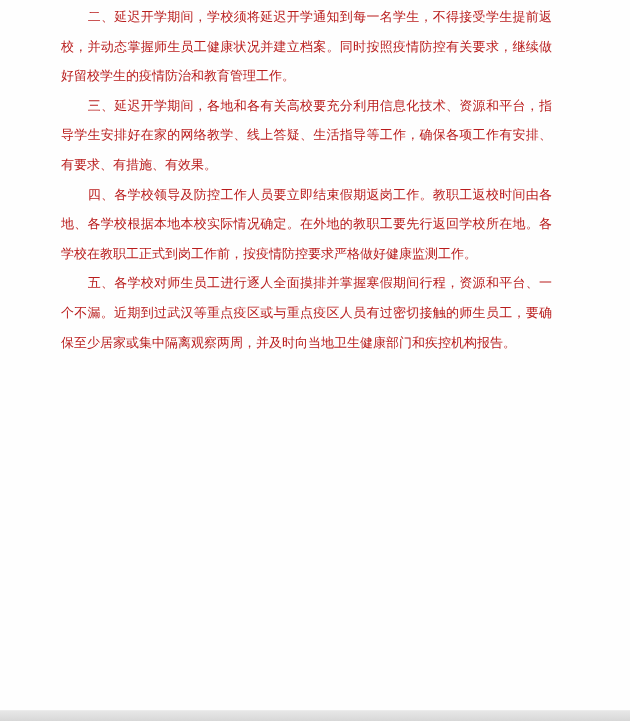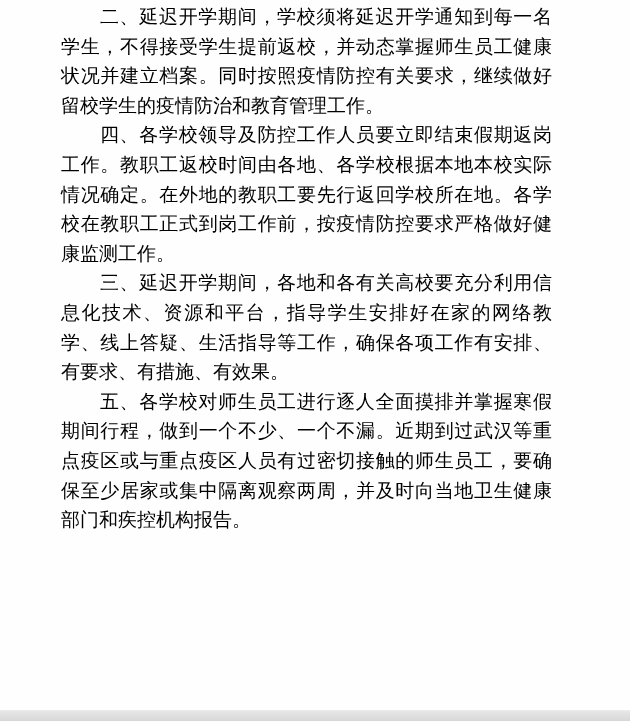--- a/index.html
+++ b/index.html
@@ -17,23 +17,23 @@
   .doc-page {
     box-sizing: border-box;
     width: 630px;
     height: 710px;
     padding: 2px 78px 0 61px;
     background: #fefefe;
     overflow: hidden;
   }
   .doc-paragraph {
     margin: 0;
-    font-size: 19px;
+    font-size: 13px;
     line-height: 29.6px;
-    color: #000000;
+    color: #b91c1c;
     text-align: justify;
     text-justify: inter-ideograph;
     text-indent: 2.05em;
     letter-spacing: 0;
     word-break: normal;
     overflow-wrap: break-word;
   }
   .page-bottom-edge {
     position: absolute;
     left: 0;
@@ -43,19 +43,19 @@
     background: linear-gradient(to bottom, #e7e7e7 0%, #e0e0e0 45%, #d7d7d7 100%);
     border-top: 1px solid #ececec;
     box-sizing: border-box;
   }
 </style>
 </head>
 <body>
 
 <div class="doc-page">
   <p class="doc-paragraph">二、延迟开学期间，学校须将延迟开学通知到每一名学生，不得接受学生提前返校，并动态掌握师生员工健康状况并建立档案。同时按照疫情防控有关要求，继续做好留校学生的疫情防治和教育管理工作。</p>
+  <p class="doc-paragraph">三、延迟开学期间，各地和各有关高校要充分利用信息化技术、资源和平台，指导学生安排好在家的网络教学、线上答疑、生活指导等工作，确保各项工作有安排、有要求、有措施、有效果。</p>
   <p class="doc-paragraph">四、各学校领导及防控工作人员要立即结束假期返岗工作。教职工返校时间由各地、各学校根据本地本校实际情况确定。在外地的教职工要先行返回学校所在地。各学校在教职工正式到岗工作前，按疫情防控要求严格做好健康监测工作。</p>
-  <p class="doc-paragraph">三、延迟开学期间，各地和各有关高校要充分利用信息化技术、资源和平台，指导学生安排好在家的网络教学、线上答疑、生活指导等工作，确保各项工作有安排、有要求、有措施、有效果。</p>
-  <p class="doc-paragraph">五、各学校对师生员工进行逐人全面摸排并掌握寒假期间行程，做到一个不少、一个不漏。近期到过武汉等重点疫区或与重点疫区人员有过密切接触的师生员工，要确保至少居家或集中隔离观察两周，并及时向当地卫生健康部门和疾控机构报告。</p>
+  <p class="doc-paragraph">五、各学校对师生员工进行逐人全面摸排并掌握寒假期间行程，资源和平台、一个不漏。近期到过武汉等重点疫区或与重点疫区人员有过密切接触的师生员工，要确保至少居家或集中隔离观察两周，并及时向当地卫生健康部门和疾控机构报告。</p>
 
 </div>
 
 <div class="page-bottom-edge"></div>
 
 </body></html>

